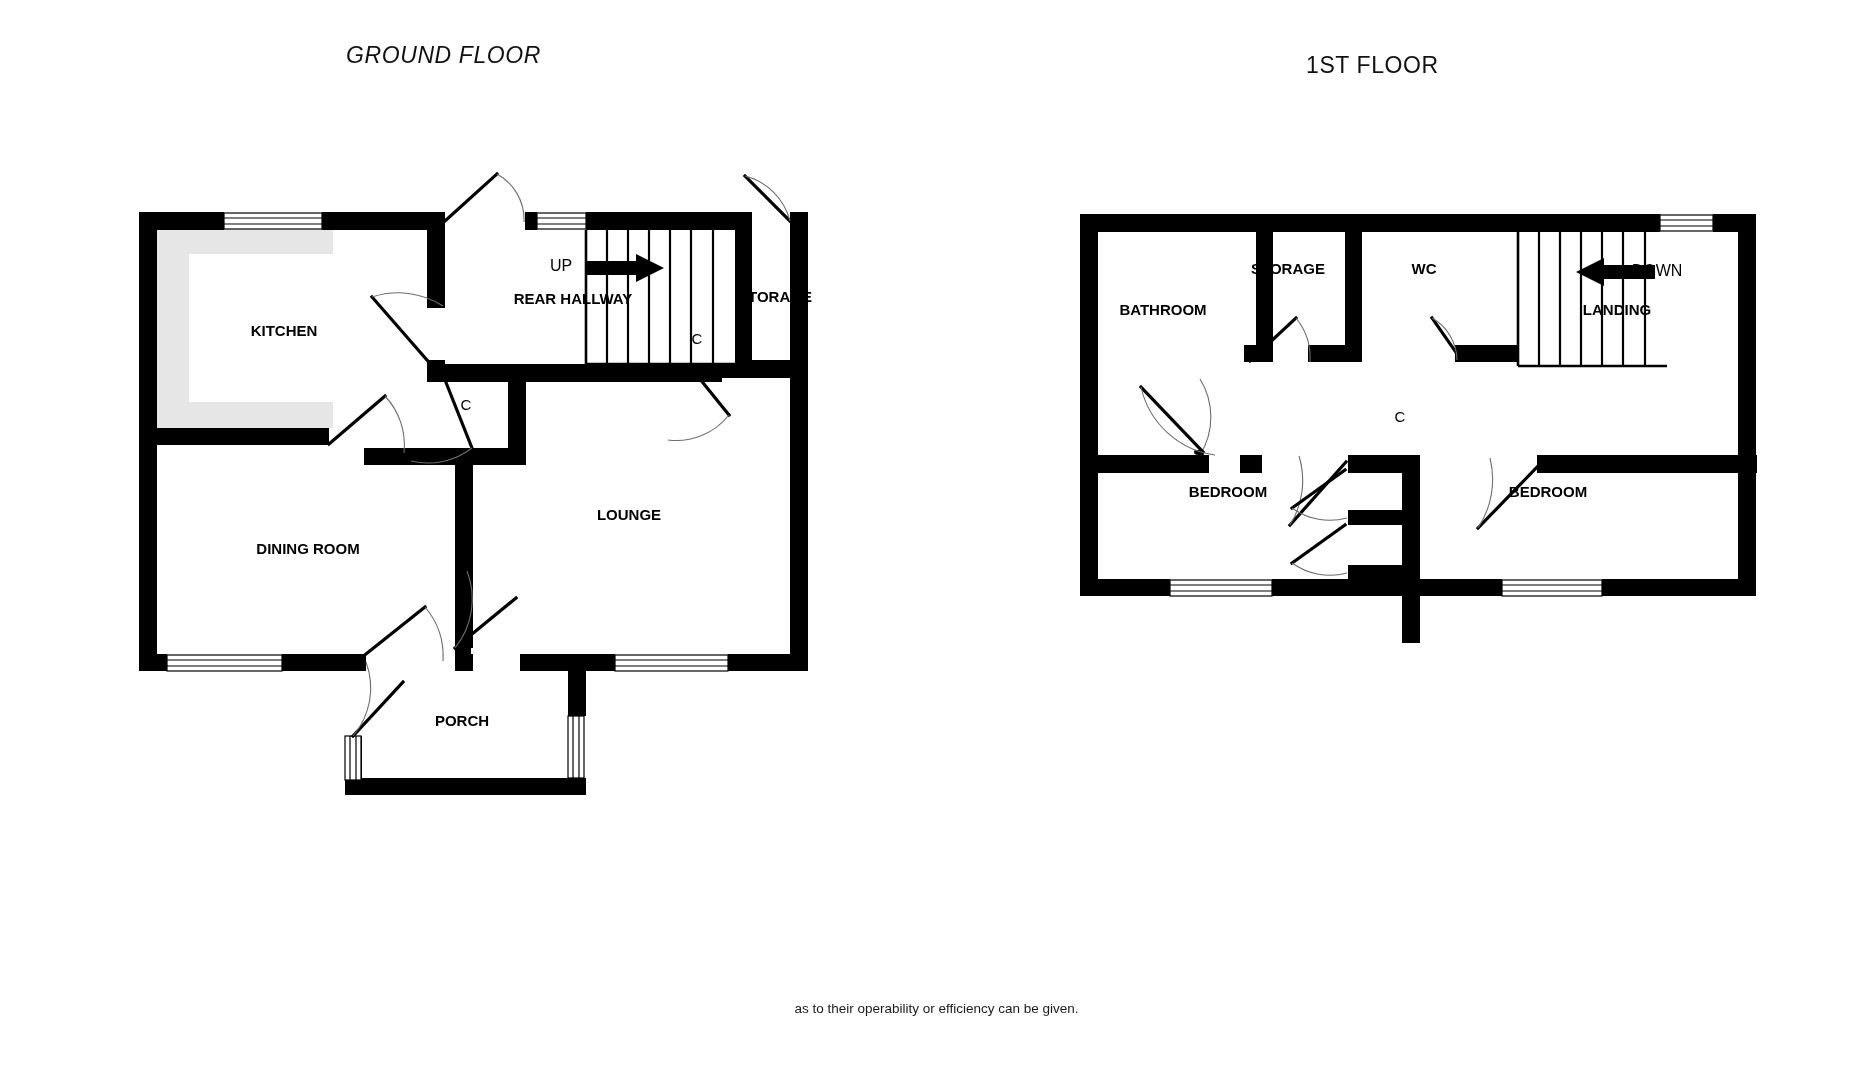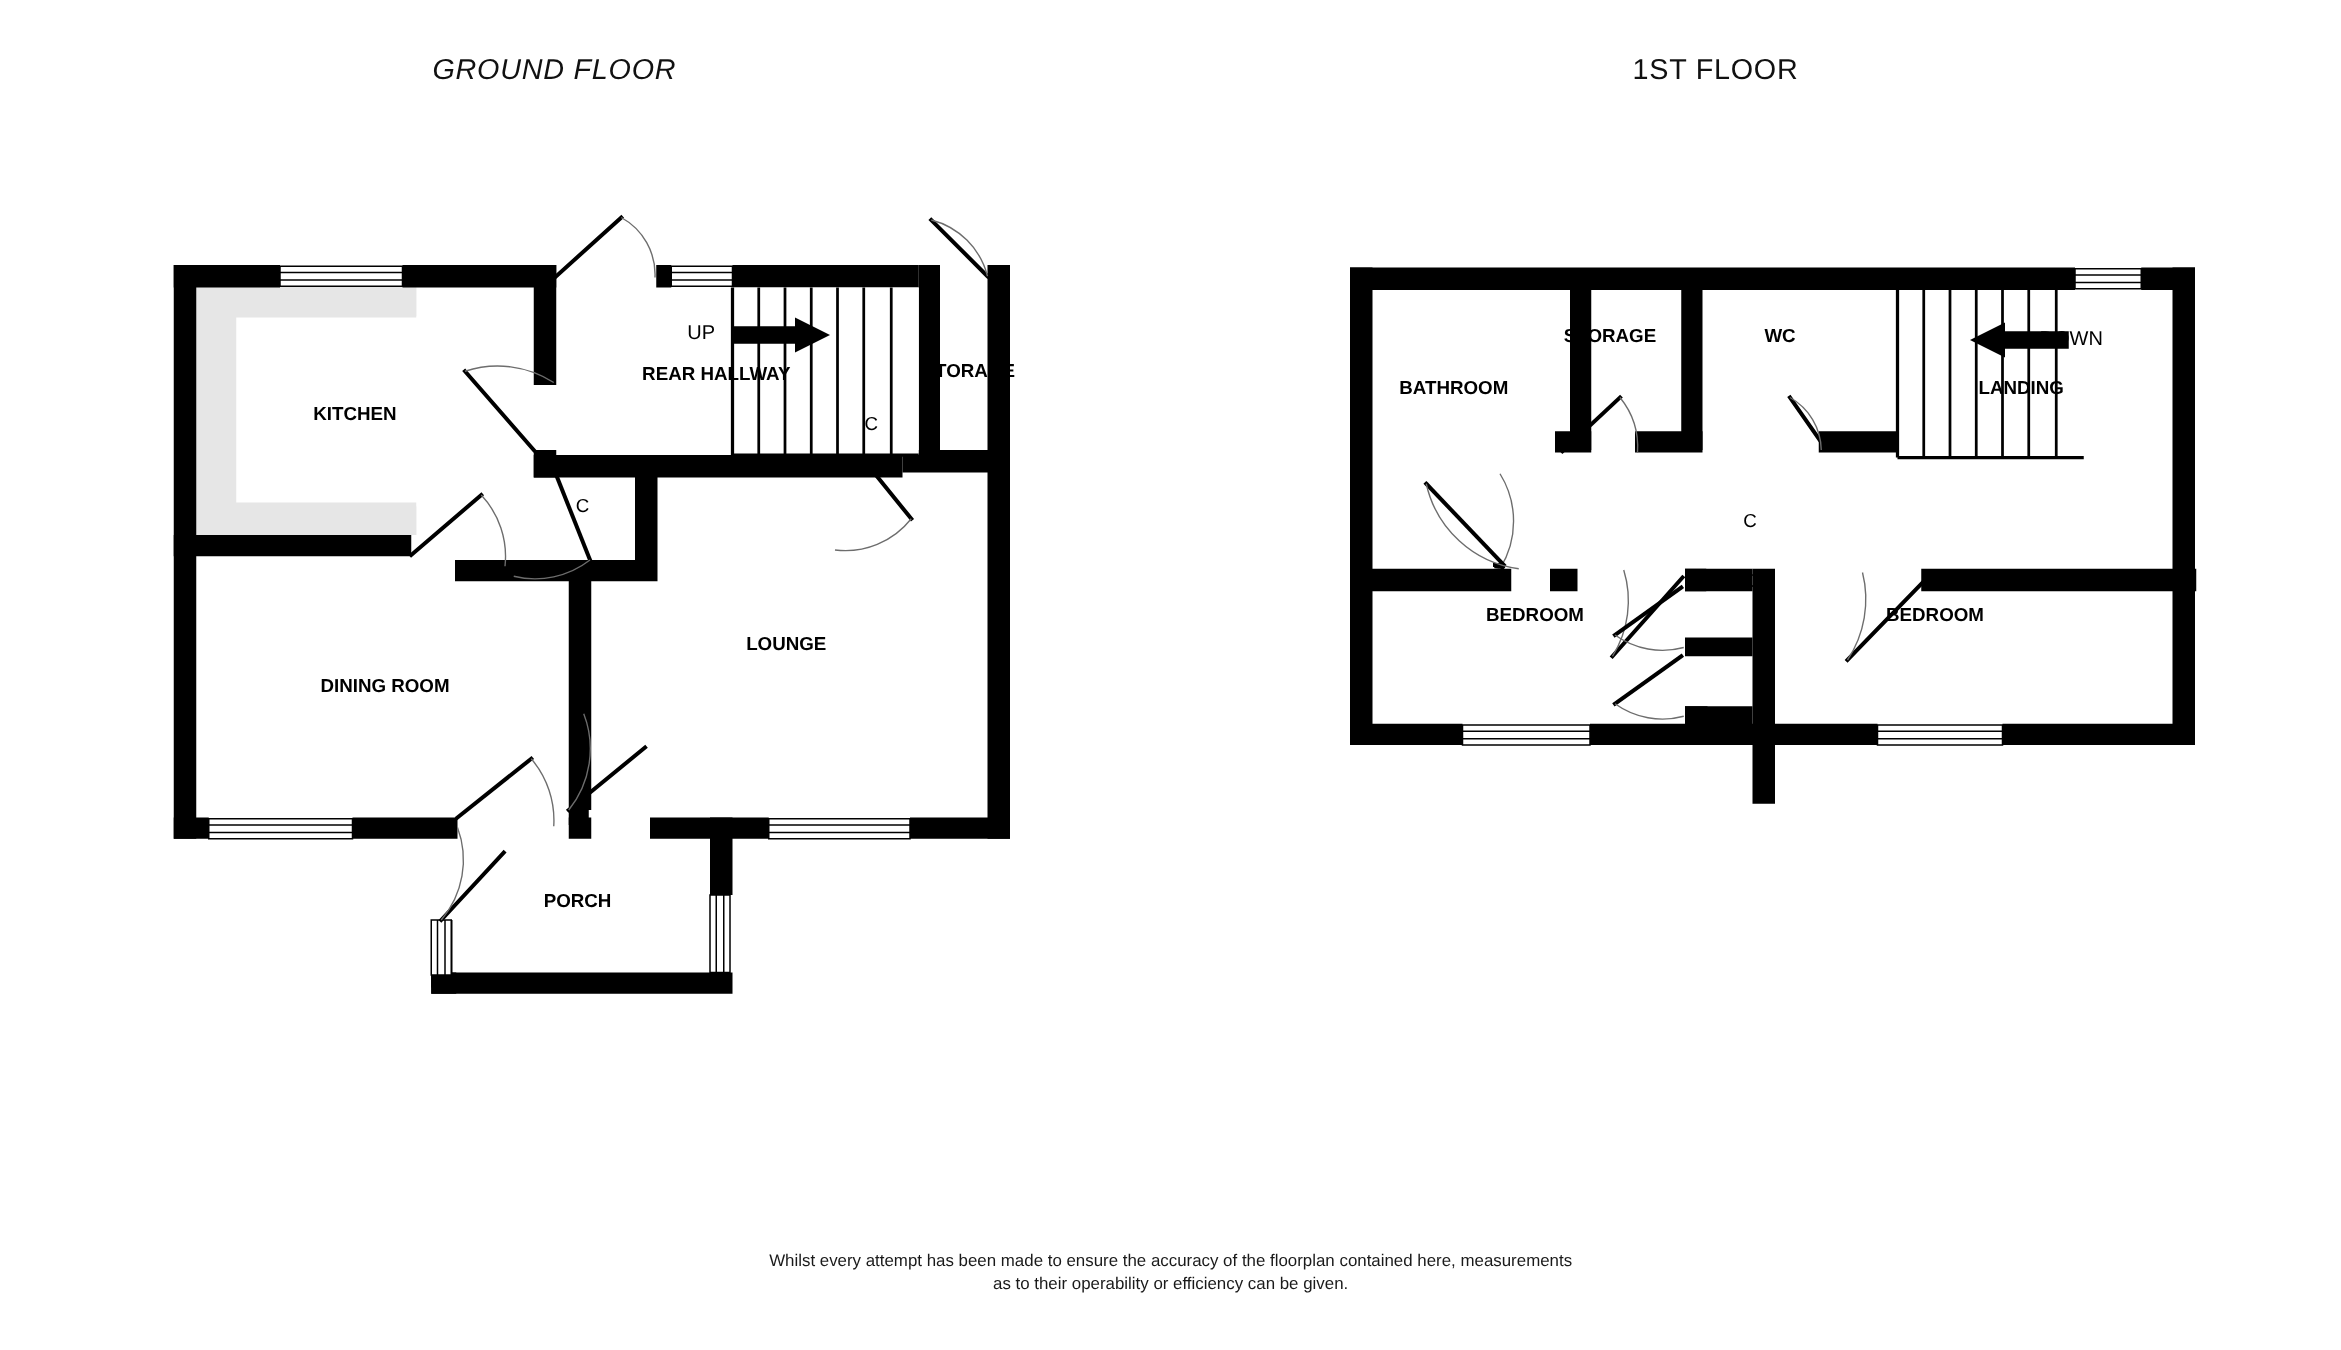--- a/index.html
+++ b/index.html
@@ -21,21 +21,21 @@
   .floor-title {
     position: absolute;
     font-size: 23px;
     font-weight: 400;
     color: #111111;
     letter-spacing: 0.6px;
     white-space: nowrap;
     font-family: "Liberation Sans", sans-serif;
   }
   #title-ground { left: 346px; top: 42px; font-style: italic; }
-  #title-first  { left: 1306px; top: 42px; }
+  #title-first  { left: 1306px; top: 52px; }
 
   svg.plan {
     position: absolute;
     top: 0;
     left: 0;
     width: 1873px;
     height: 1080px;
     overflow: visible;
   }
   .room-label {
@@ -404,18 +404,17 @@
     <text class="room-label" x="1228" y="493">BEDROOM</text>
     <text class="room-label" x="1548" y="493">BEDROOM</text>
 
     <text class="closet-label" x="1400" y="418">C</text>
     <text class="closet-label" x="1400" y="466">C</text>
 
     <text class="dir-label" x="1657" y="272">DOWN</text>
   </svg>
 
   <div id="footer">
-    <div class="disclaimer-line">Whilst every attempt has been made to ensure the accuracy of the floorplan contained here, measurements</div>
     <div class="disclaimer-line">as to their operability or efficiency can be given.</div>
 
   </div>
 
 </div>
 
 </body></html>

